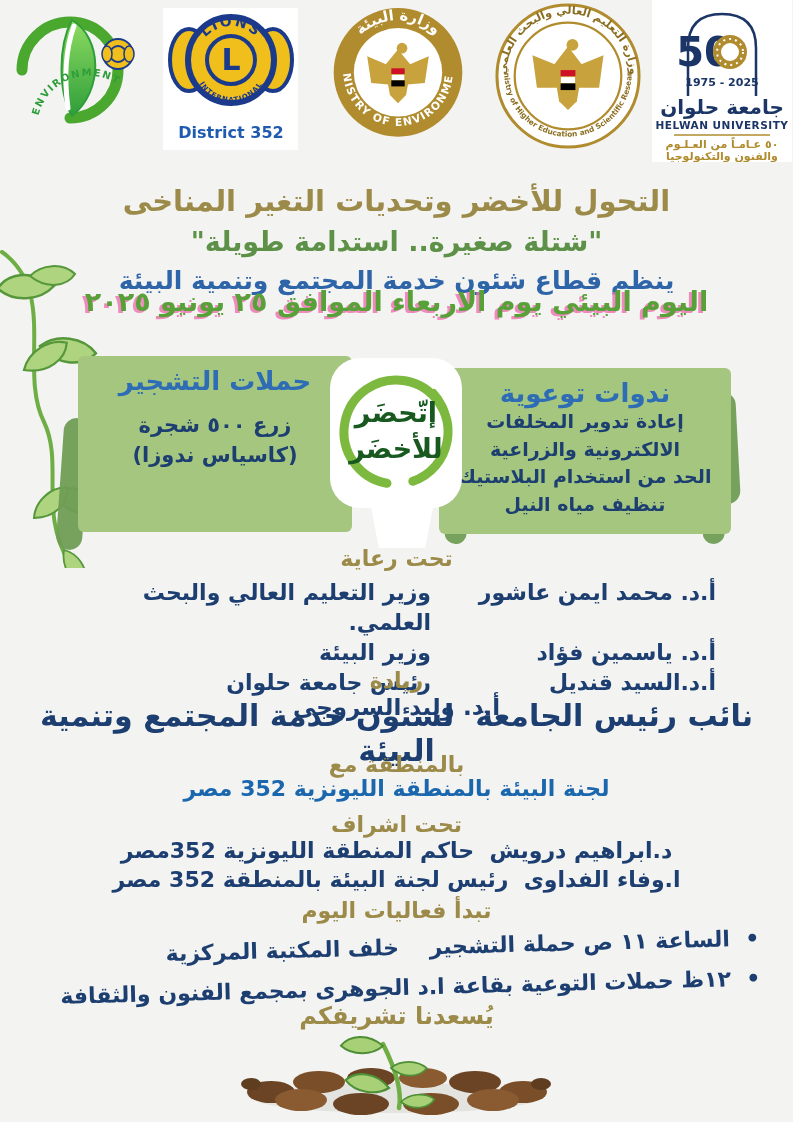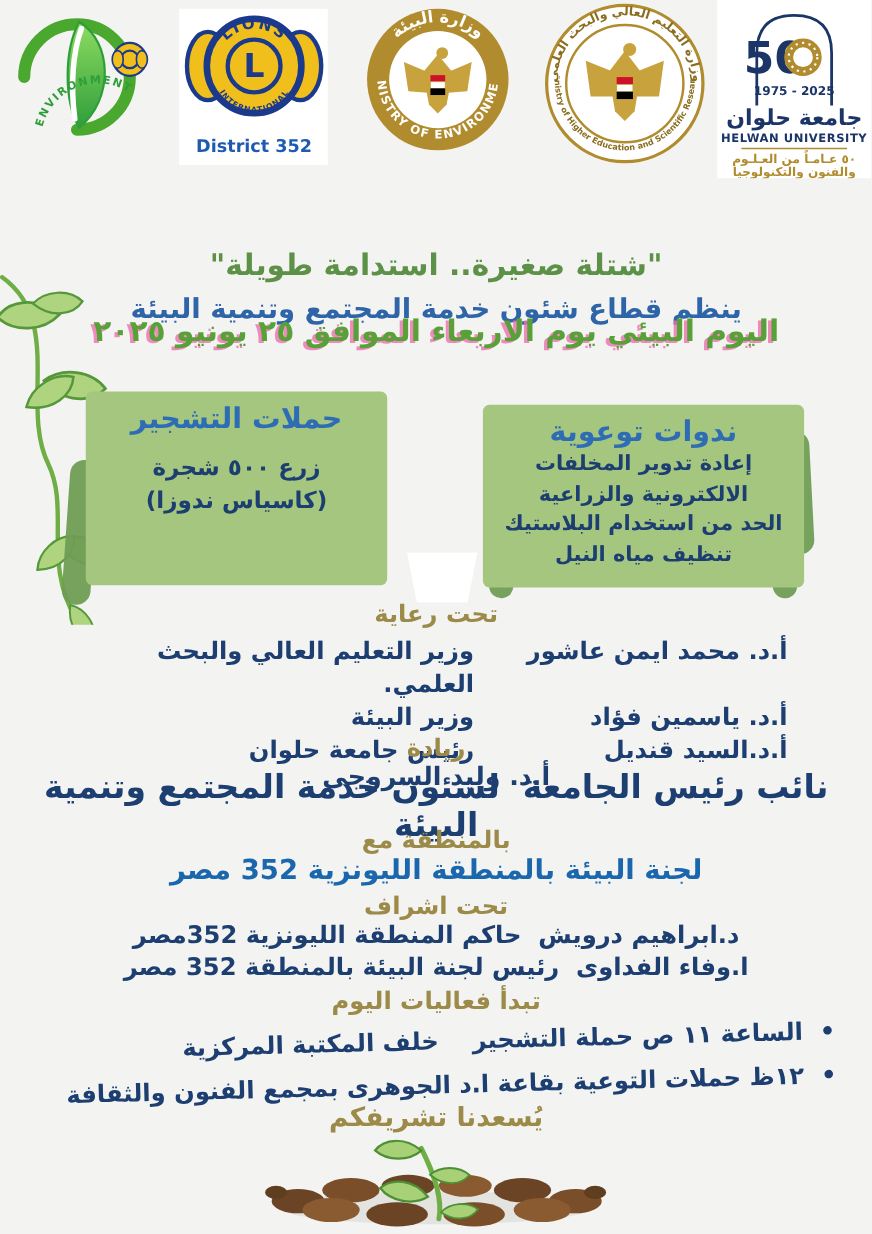--- a/index.html
+++ b/index.html
@@ -25,21 +25,21 @@
   .logo-center{left:330px;top:358px;width:132px;height:150px;background:#ffffff;border-radius:30px;}
   .logo-stem{left:370px;top:502px;width:64px;height:46px;background:#ffffff;
              clip-path:polygon(0 0,100% 0,86% 100%,14% 100%);}
   
   .pat-wrap{left:76px;top:578px;width:640px;direction:rtl;}
   .pat-row{display:grid;grid-template-columns:250px 1fr;font-size:22px;line-height:30px;color:#1c3e70;font-weight:bold;}
   .pat-name{text-align:right;}
   .pat-title{text-align:right;padding-right:35px;}
   .h-olive{font-size:22px;color:#9c8a49;}
   .line-navy{font-size:22px;color:#1c3e70;}
-  .partner{top:776px;font-size:25px;color:#1b67ae;}
+  .partner{top:776px;font-size:22px;color:#1b67ae;}
   .sched{left:36px;top:928px;width:724px;direction:rtl;text-align:right;transform:rotate(-1.5deg);}
   .sched-item{font-size:22px;line-height:40px;color:#1c3e70;font-weight:bold;white-space:pre-wrap;}
   .sched-item::before{content:"•  ";color:#1c3e70;}
   .closing{top:1002px;font-size:24px;color:#9c8a49;}
   svg text{font-family:"DejaVu Sans",sans-serif;}
 </style>
 </head>
 <body>
 
 <div class="poster">
@@ -149,20 +149,21 @@
       <circle cx="78" cy="52" r="13" fill="none" stroke="#ffffff" stroke-width="2" stroke-dasharray="2 4"></circle>
       <text x="70" y="86" text-anchor="middle" font-size="11" font-weight="bold" fill="#1b3566">1975 - 2025</text>
       <text x="70" y="114" text-anchor="middle" font-size="20" font-weight="bold" fill="#1b3566">جامعة حلوان</text>
       <text x="70" y="129" text-anchor="middle" font-size="10.5" font-weight="bold" fill="#1b3566" letter-spacing="0.5">HELWAN UNIVERSITY</text>
       <line x1="22" y1="135" x2="118" y2="135" stroke="#b08c2e" stroke-width="1.5"></line>
       <text x="70" y="148" text-anchor="middle" font-size="11" font-weight="bold" fill="#b08c2e">٥٠ عـامـاً من العـلـوم</text>
       <text x="70" y="160" text-anchor="middle" font-size="11" font-weight="bold" fill="#b08c2e">والفنون والتكنولوجيا</text>
     </svg>
   </div>
 
+  <div class="abs ctr b t-main">التحول للأخضر وتحديات التغير المناخى</div>
   <div class="abs ctr b t-slogan">"شتلة صغيرة.. استدامة طويلة"</div>
   <div class="abs ctr b t-org">ينظم قطاع شئون خدمة المجتمع وتنمية البيئة</div>
   <div class="abs ctr b t-day">اليوم البيئي يوم الاربعاء الموافق ٢٥ يونيو ٢٠٢٥</div>
 
   <div class="abs" style="left:0;top:250px;width:104px;height:318px;">
     <svg width="104" height="318" viewBox="0 0 104 318">
       <defs>
         <path id="vleaf" d="M0,0 C-10,-26 -34,-34 -50,-26 C-44,-6 -20,6 0,0 Z"></path>
       </defs>
       <path d="M2,2 C58,42 18,120 44,172 C64,214 38,262 70,314" fill="none" stroke="#6fae44" stroke-width="4" stroke-linecap="round"></path>
@@ -191,20 +192,28 @@
 
   <div class="abs gbox box-right">
     <div class="hd">ندوات توعوية</div>
     <div class="bd">إعادة تدوير المخلفات</div>
     <div class="bd">الالكترونية والزراعية</div>
     <div class="bd">الحد من استخدام البلاستيك</div>
     <div class="bd">تنظيف مياه النيل</div>
   </div>
 
   <div class="abs logo-stem"></div>
+  <div class="abs logo-center">
+    <svg width="132" height="150" viewBox="0 0 132 150">
+      <circle cx="66" cy="74" r="52" fill="none" stroke="#7cb93e" stroke-width="9" stroke-dasharray="300 27" transform="rotate(100 66 74)" stroke-linecap="round"></circle>
+      <path d="M104,34 A52,52 0 0 1 118,66" fill="none" stroke="#7cb93e" stroke-width="6" stroke-linecap="round"></path>
+      <text x="66" y="64" text-anchor="middle" font-size="27" font-weight="bold" fill="#17591f">إتّحضَر</text>
+      <text x="66" y="100" text-anchor="middle" font-size="27" font-weight="bold" fill="#17591f">للأخضَر</text>
+    </svg>
+  </div>
 
   <div class="abs ctr b h-olive" style="top:546px;">تحت رعاية</div>
   <div class="abs pat-wrap">
     <div class="pat-row">
       <span class="pat-name">أ.د. محمد ايمن عاشور</span>
       <span class="pat-title">وزير التعليم العالي والبحث العلمي.</span>
     </div>
     <div class="pat-row">
       <span class="pat-name">أ.د. ياسمين فؤاد</span>
       <span class="pat-title">وزير البيئة</span>

